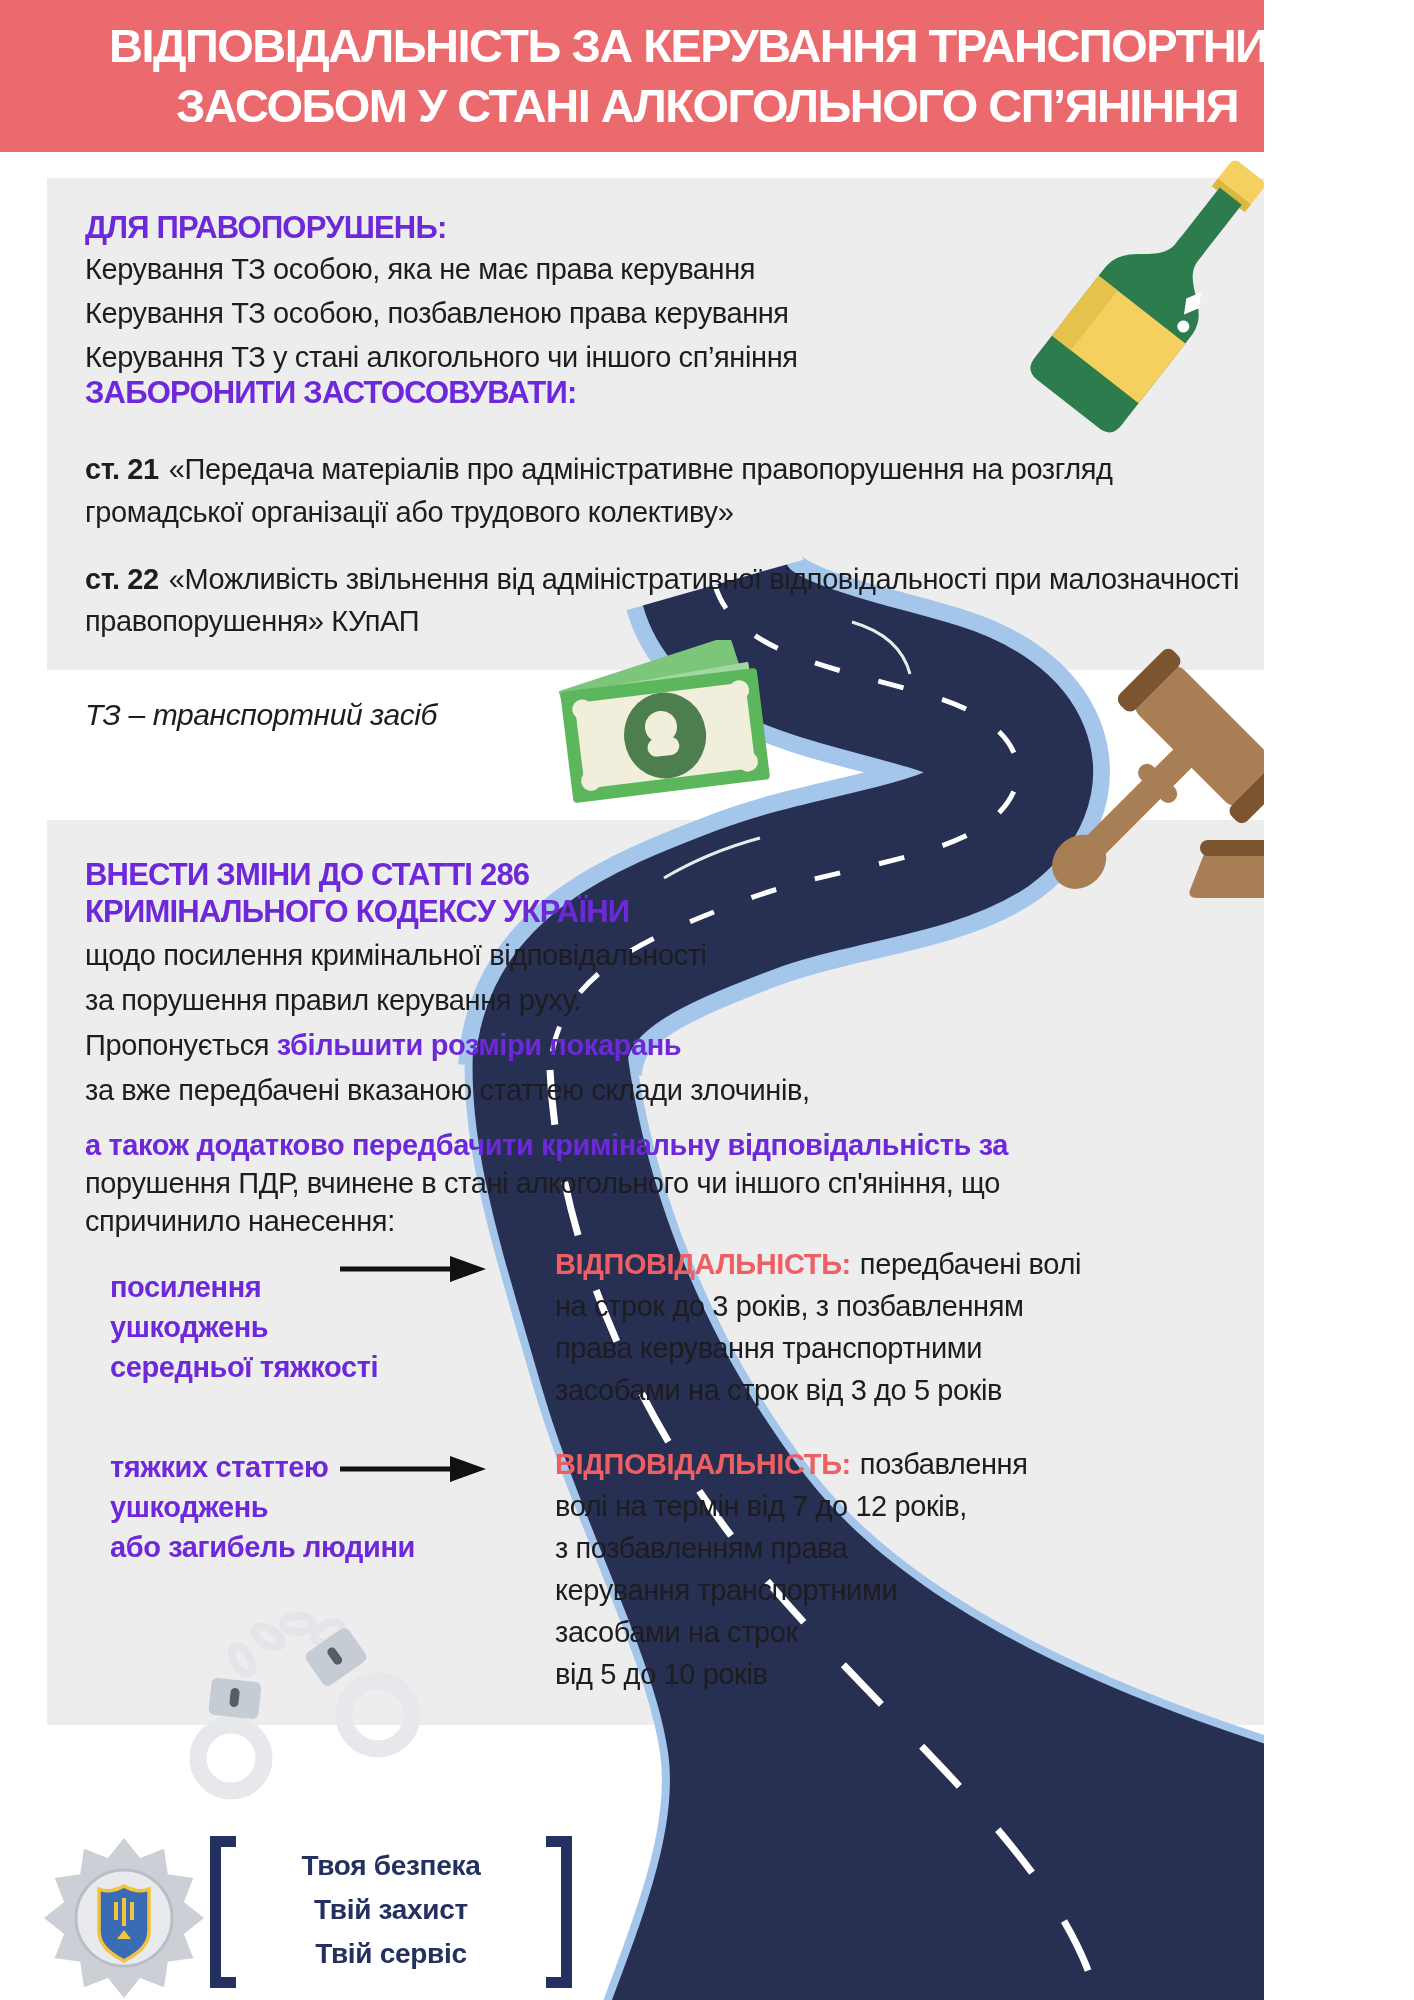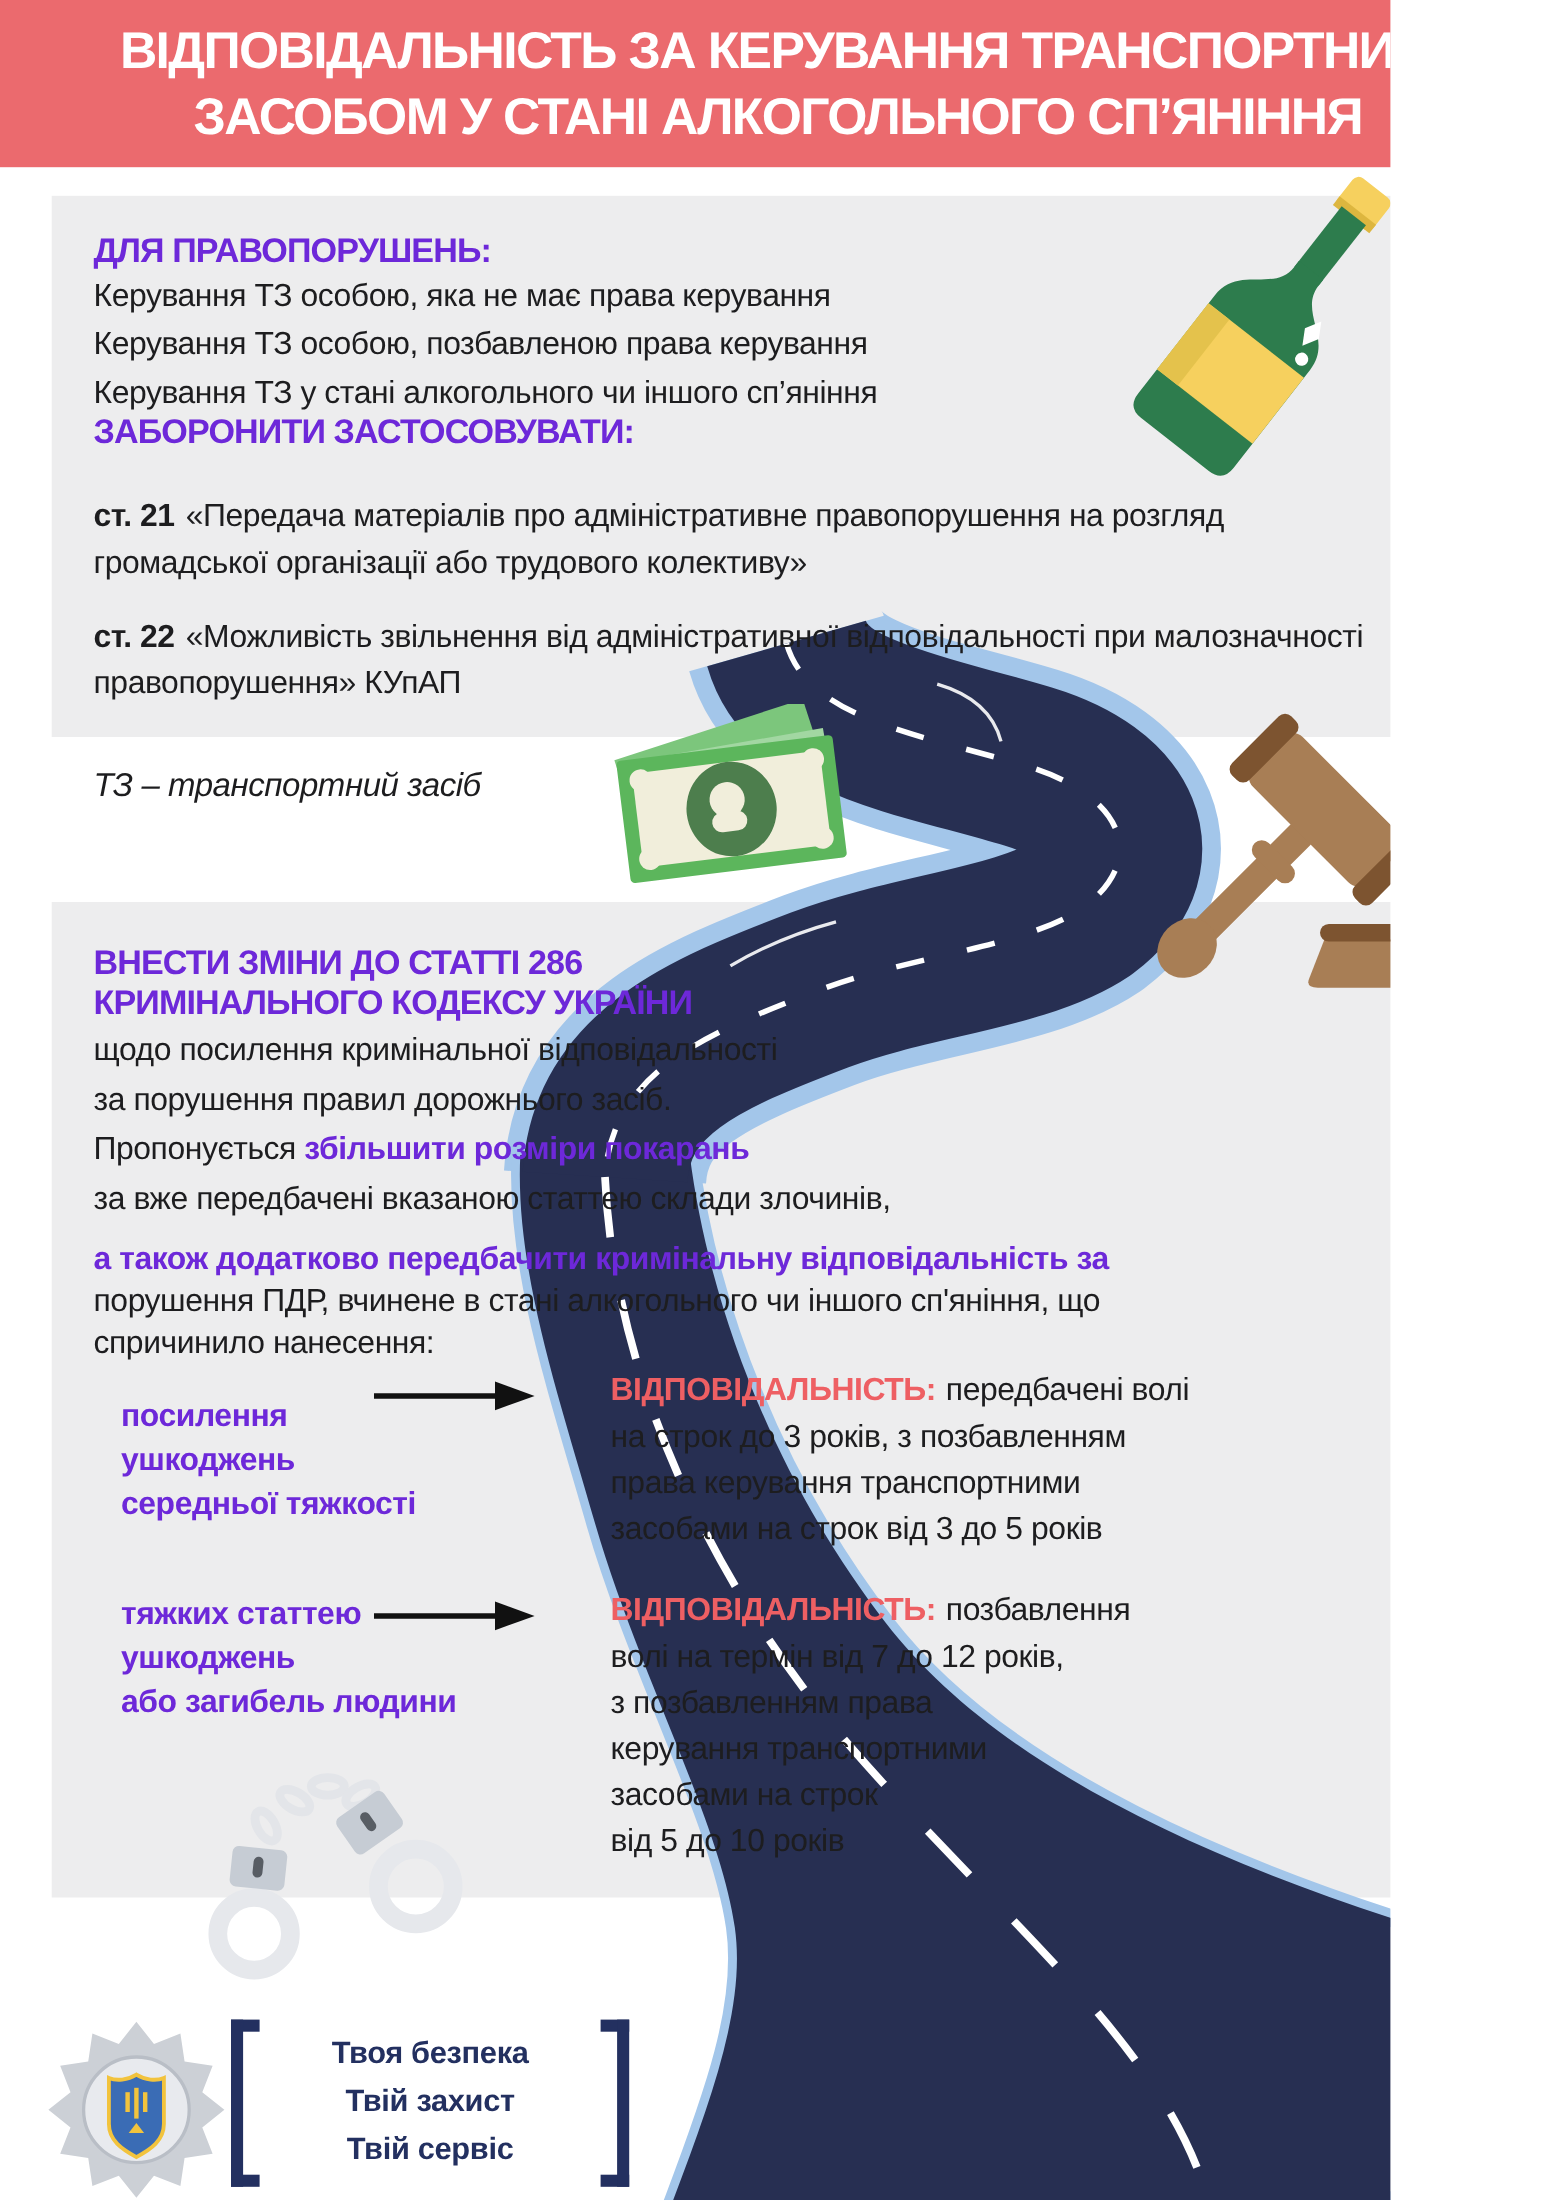--- a/index.html
+++ b/index.html
@@ -129,21 +129,21 @@
   <div class="t" style="left:85px;top:495px">громадської організації або трудового колективу»</div>
 
   <div class="t" style="left:85px;top:562px"><span class="artnum">ст. 22</span><span>«Можливість звільнення від адміністративної відповідальності при малозначності</span></div>
   <div class="t" style="left:85px;top:604px">правопорушення» КУпАП</div>
 
   <div class="t it" style="left:85px;top:698px">ТЗ – транспортний засіб</div>
 
   <div class="t navy hd" style="left:85px;top:858px">ВНЕСТИ ЗМІНИ ДО СТАТТІ 286</div>
   <div class="t navy hd" style="left:85px;top:895px">КРИМІНАЛЬНОГО КОДЕКСУ УКРАЇНИ</div>
   <div class="t" style="left:85px;top:938px">щодо посилення кримінальної відповідальності</div>
-  <div class="t" style="left:85px;top:983px">за порушення правил дорожнього засіб.</div>
+  <div class="t" style="left:85px;top:983px">за порушення правил керування руху.</div>
   <div class="t" style="left:85px;top:1028px"><span>Пропонується </span><span class="navy">збільшити розміри покарань</span></div>
   <div class="t" style="left:85px;top:1073px">за вже передбачені вказаною статтею склади злочинів,</div>
 
   <div class="t navy" style="left:85px;top:1128px">а також додатково передбачити кримінальну відповідальність за</div>
   <div class="t" style="left:85px;top:1166px">порушення ПДР, вчинене в стані алкогольного чи іншого сп'яніння, що</div>
   <div class="t" style="left:85px;top:1204px">спричинило нанесення:</div>
 
   <div class="t navy" style="left:110px;top:1270px">посилення</div>
   <div class="t navy" style="left:110px;top:1310px">ушкоджень</div>
   <div class="t navy" style="left:110px;top:1350px">середньої тяжкості</div>

